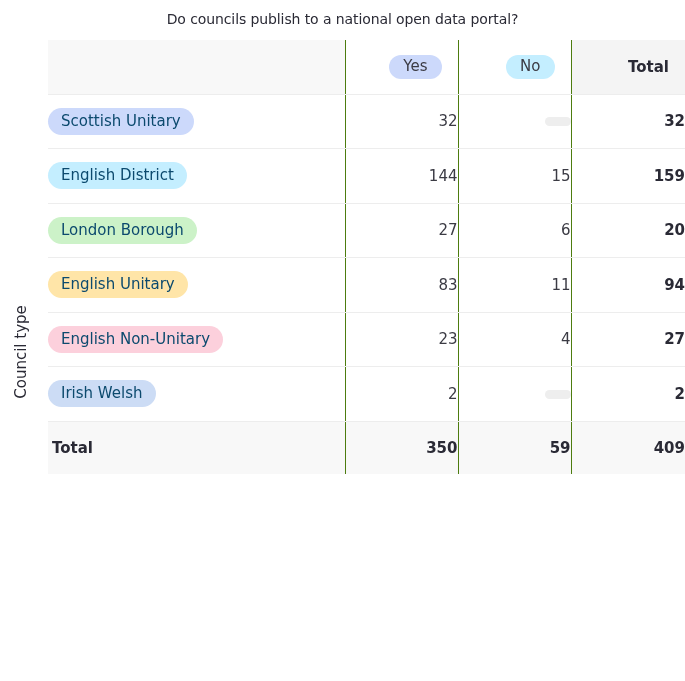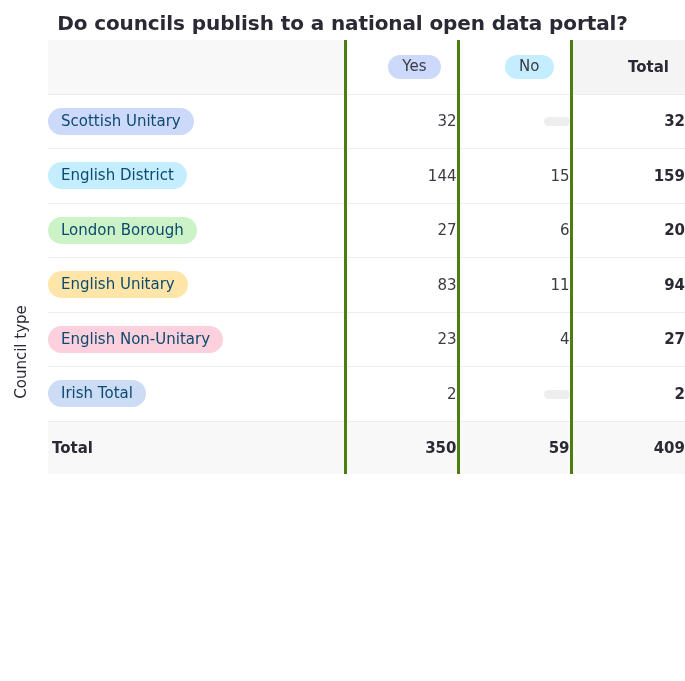--- a/index.html
+++ b/index.html
@@ -20,22 +20,22 @@
     height: 681px;
   }
 
   
   .chart-title {
     position: absolute;
     left: 0;
     top: 11px;
     width: 685px;
     text-align: center;
-    font-size: 20px;
-    font-weight: bold;
+    font-size: 14px;
+    font-weight: normal;
     color: #2a2a35;
     letter-spacing: -0.1px;
   }
 
   
   .axis-label {
     position: absolute;
     left: 0px;
     top: 0px;
     width: 42px;
@@ -70,21 +70,21 @@
   table.xtab col.c-label  { width: 297px; }
   table.xtab col.c-yes    { width: 113px; }
   table.xtab col.c-no     { width: 113px; }
   table.xtab col.c-total  { width: 114px; }
 
   table.xtab th, table.xtab td {
     padding: 0;
     height: 53.5px;
     vertical-align: middle;
     border-bottom: 1px solid #ededed;
-    border-right: 3px solid #4d7c0f;
+    border-right: 1px solid #4d7c0f;
     background: #ffffff;
   }
   table.xtab th:last-child, table.xtab td:last-child {
     border-right: none;
   }
 
   
   thead th {
     background: #f8f8f8;
     height: 53px;
@@ -232,21 +232,21 @@
             <td class="cell-num">11</td>
             <td class="cell-total">94</td>
           </tr>
           <tr>
             <td class="cell-label"><span class="rowpill" style="background: rgb(252, 208, 220);">English Non-Unitary</span></td>
             <td class="cell-num">23</td>
             <td class="cell-num">4</td>
             <td class="cell-total">27</td>
           </tr>
           <tr class="lastdata">
-            <td class="cell-label"><span class="rowpill" style="background: rgb(204, 220, 245);">Irish Total</span></td>
+            <td class="cell-label"><span class="rowpill" style="background: rgb(204, 220, 245);">Irish Welsh</span></td>
             <td class="cell-num">2</td>
             <td class="cell-num"><span class="dash"></span></td>
             <td class="cell-total">2</td>
           </tr>
           <tr class="total-row">
             <td class="cell-label">Total</td>
             <td class="cell-num">350</td>
             <td class="cell-num">59</td>
             <td class="cell-total">409</td>
           </tr>

